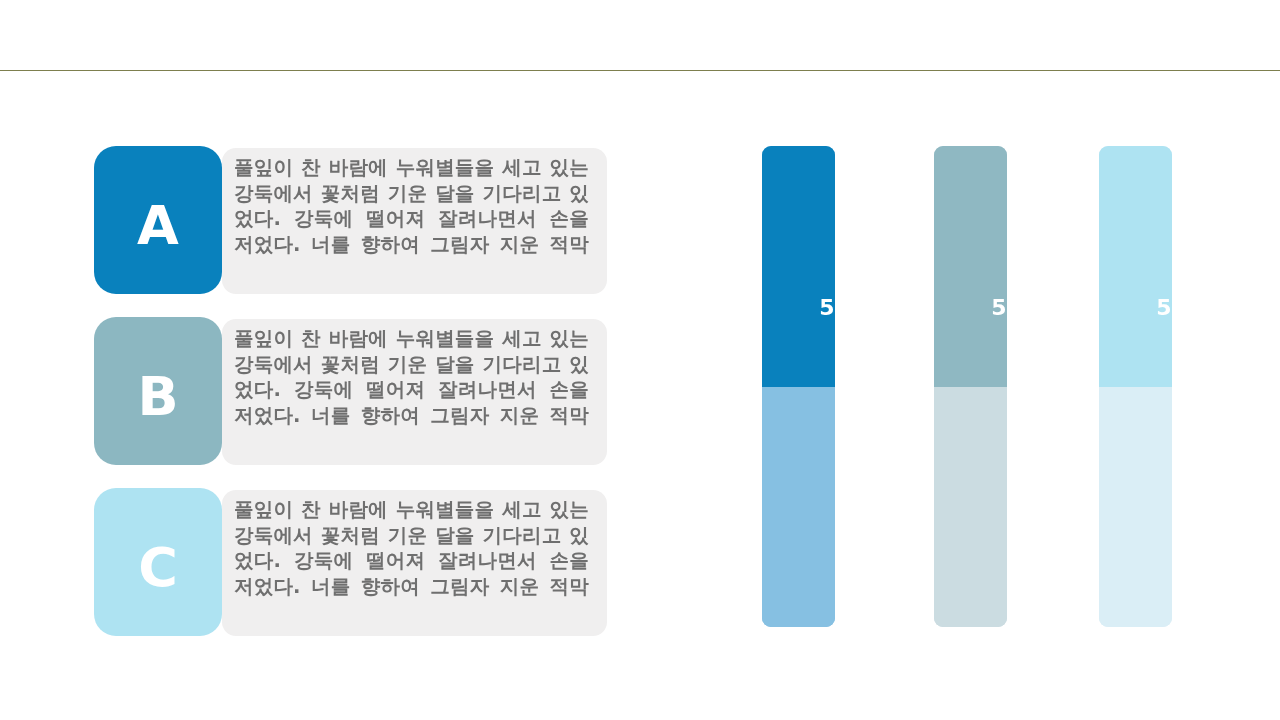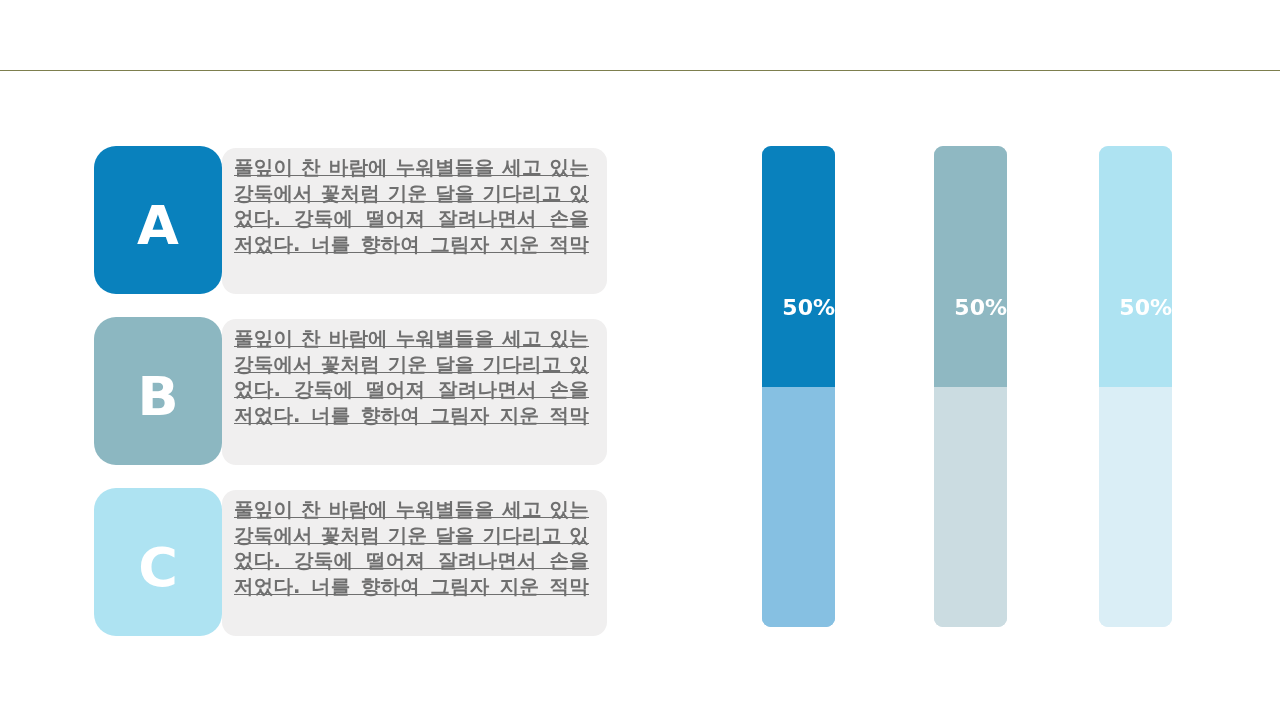--- a/index.html
+++ b/index.html
@@ -88,21 +88,20 @@
     width: 355px;
     color: #6f6f6f;
     font-size: 19.5px;
     font-weight: bold;
     line-height: 25.6px;
     letter-spacing: 0.2px;
     text-align: justify;
     text-align-last: justify;
     word-break: break-all;
     z-index: 3;
-    text-decoration: underline;
   }
 
   
   .bars {
     position: absolute;
     left: 762px;
     top: 146px;
     width: 420px;
     height: 482px;
   }
@@ -138,26 +137,27 @@
     position: absolute;
     left: 0;
     width: 73px;
     border-radius: 9px;
   }
 
   .bar-label {
     position: absolute;
     left: 0;
     width: 73px;
-    text-align: right;
+    text-align: center;
     color: #ffffff;
     font-size: 22px;
     font-weight: bold;
     line-height: 1;
     z-index: 4;
+    padding-left: 47px;
   }
 </style>
 </head>
 <body style="background: rgb(255, 255, 255);">
 
 <div id="slide">
 
   <div class="top-rule" style="background: rgb(125, 127, 78);"></div>
 
   <div class="list">

